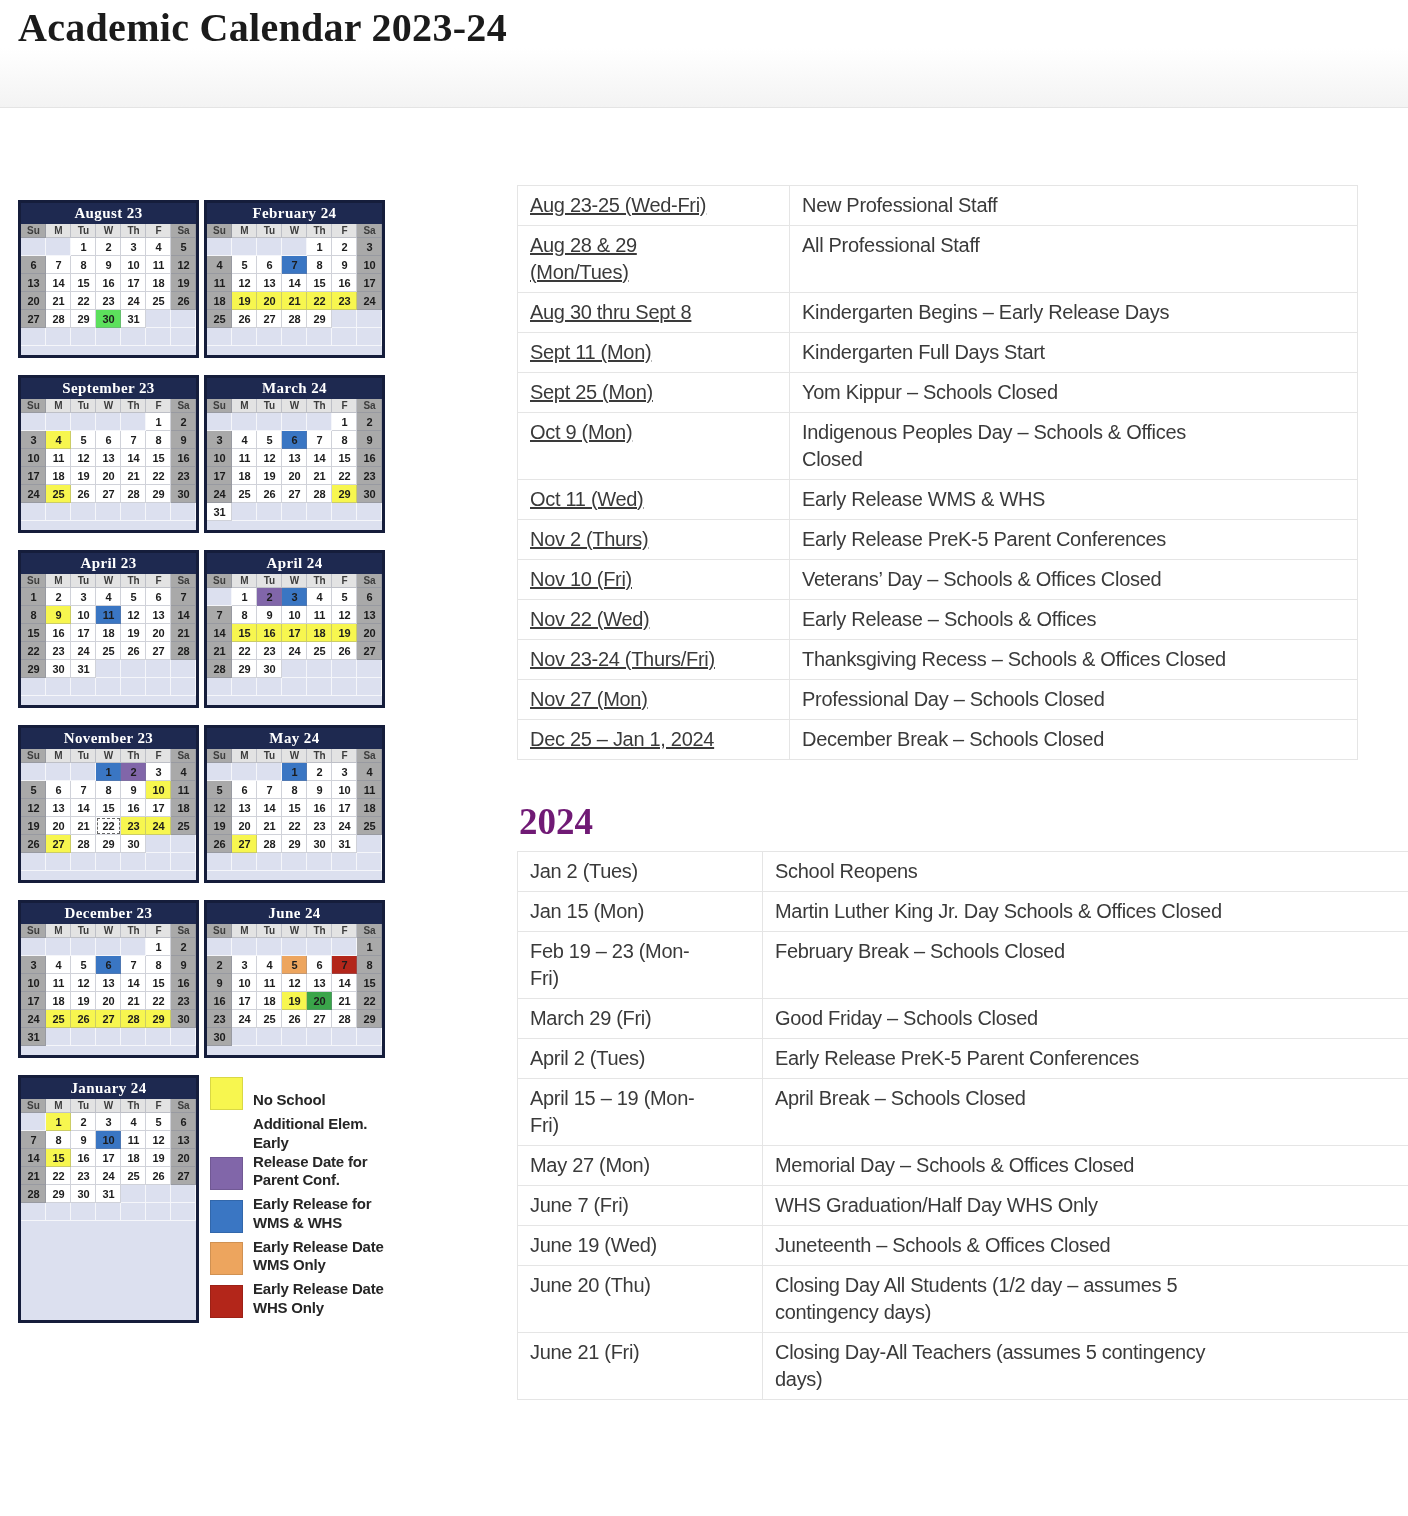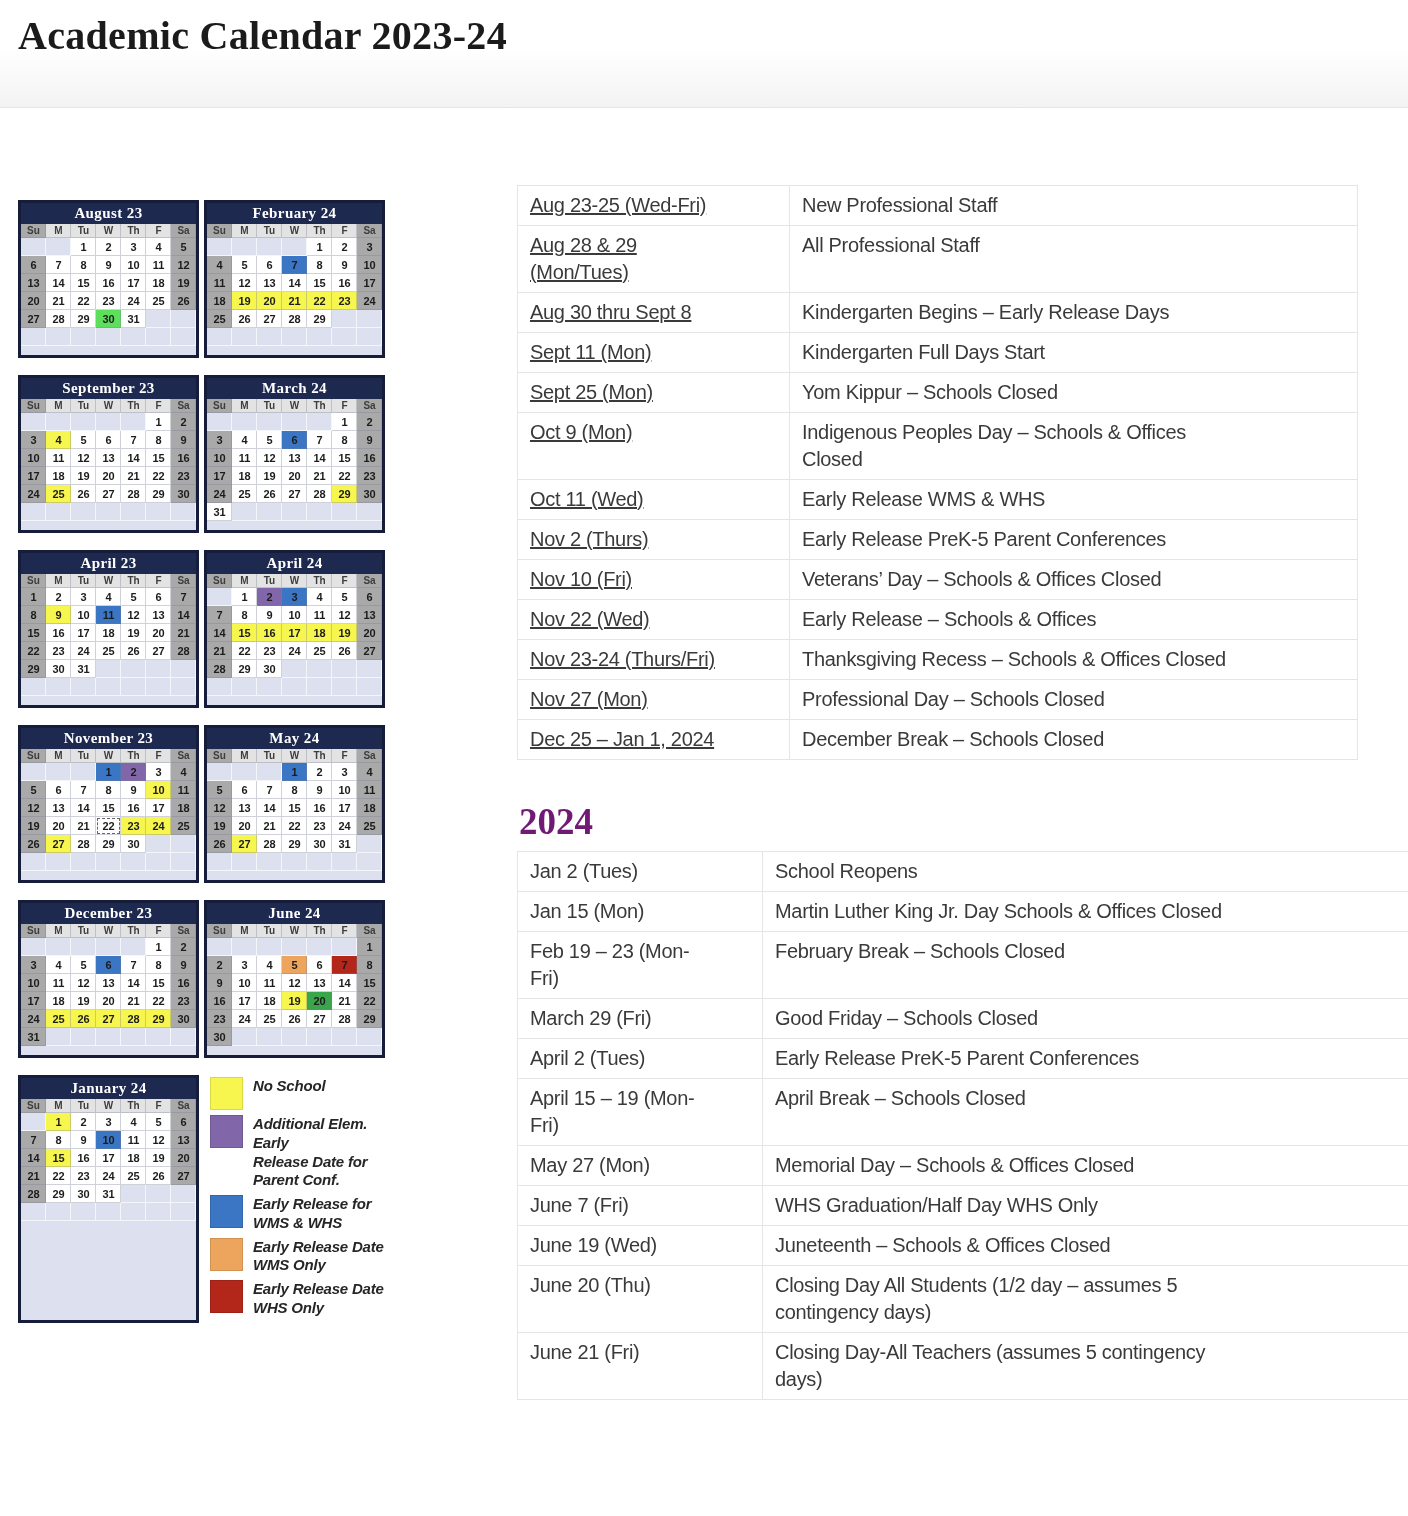--- a/index.html
+++ b/index.html
@@ -1,19 +1,19 @@
 <!DOCTYPE html>
 <html style="--navy: #1e2950; --border-navy: #151d3b; --weekend: #a9a9a9; --weekday: #ffffff; --empty: #dce0ef; --dayhead: #e3e3e3; --tableborder: #e5e5e5; --tabletext: #3a3a3a;"><head>
 <meta charset="utf-8">
 <style>
   html,body{margin:0;padding:0;background:#fff;}
   body{width:1408px;min-height:1516px;font-family:"Liberation Sans",sans-serif;-webkit-font-smoothing:antialiased;}
 
   
-  .page-header{height:108px;box-sizing:border-box;padding:12px 0 0 18px;
+  .page-header{height:108px;box-sizing:border-box;padding:4px 0 0 18px;
     background:linear-gradient(#ffffff 45%,#f3f3f3 100%);
     border-bottom:1px solid #e4e4e4;}
   .page-title{margin:0;font-family:"Liberation Serif","DejaVu Serif",serif;
     font-size:40px;font-weight:600;color:#1b1b1b;letter-spacing:.3px;}
 
   
   .content{display:flex;align-items:flex-start;}
   .cal-col{flex:none;margin:92px 0 40px 18px;width:367px;}
   .cal-grid{display:grid;grid-template-columns:181px 181px;column-gap:5px;row-gap:17px;}
 
@@ -28,21 +28,21 @@
   .dc{height:18px;line-height:18px;font-size:11px;font-weight:700;color:#1c1c1c;text-align:center;
     box-shadow:inset -1px -1px 0 rgba(120,125,145,.35);}
   .dc.wd{background:var(--weekday);}
   .dc.we{background:var(--weekend);}
   .dc.empty{background:var(--empty);box-shadow:inset -1px -1px 0 rgba(255,255,255,.7);}
   .dc.m-dashed{outline:1px dashed #666;outline-offset:-2px;}
   .cal-strip{height:9px;background:var(--empty);}
 
   
   .legend{padding:2px 0 0 6px;}
-  .legend-item{display:flex;align-items:flex-start;margin-bottom:5px;font-style:italic;}
+  .legend-item{display:flex;align-items:flex-end;margin-bottom:5px;}
   .legend-swatch{flex:none;width:33px;height:33px;margin-right:10px;border:1px solid rgba(0,0,0,.12);box-sizing:border-box;}
   .legend-label{font-size:15px;font-weight:700;color:#262626;line-height:1.25;letter-spacing:-.2px;}
 
   
   .tables-col{margin:77px 0 30px 132px;width:880px;}
   table.events{border-collapse:collapse;color:var(--tabletext);font-size:20px;letter-spacing:-.3px;}
   table.events td{border:1px solid var(--tableborder);padding:6px 12px;vertical-align:top;
     line-height:1.35;white-space:pre-line;}
   table.t2023{width:841px;}
   table.t2023 td.date{width:272px;box-sizing:border-box;text-decoration:underline;}

